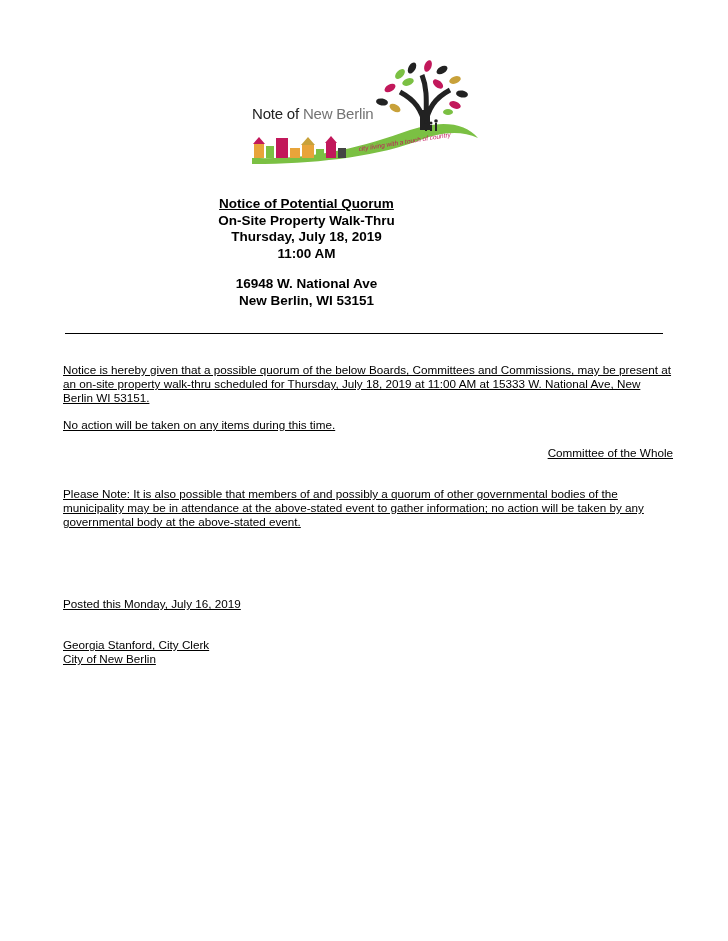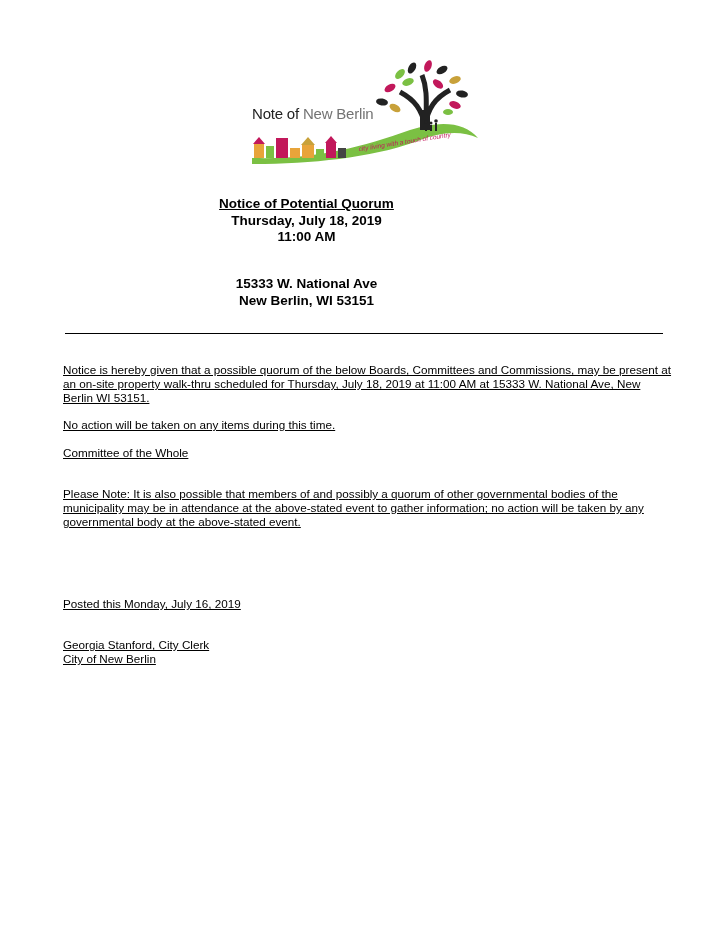--- a/index.html
+++ b/index.html
@@ -7,21 +7,21 @@
          font-family:"Liberation Sans", sans-serif; color:#000; }
   .logo { position:absolute; left:250px; top:60px; width:230px; height:132px; }
   .logo-text { position:absolute; left:2px; top:45px; font-size:15px; color:#222; white-space:nowrap; letter-spacing:-0.2px; }
   .logo-text .accent { color:#737373; }
   .tagline { position:absolute; left:108px; top:78px; font-size:6.5px; color:#c2185b;
              transform:rotate(-9deg); white-space:nowrap; font-style:italic; }
   .header { position:absolute; left:0; width:613px; text-align:center; font-weight:bold; font-size:13.5px; line-height:16.5px; }
   .header .u { text-decoration:underline; }
   .rule { position:absolute; left:65px; top:333px; width:598px; height:0; border-top:1px solid #000; }
   .body { position:absolute; left:63px; width:610px; font-size:11.7px; line-height:14px;text-decoration:underline; }
-  .center { text-align:left; }
+  .center { text-align:right; }
 </style>
 </head>
 <body>
 
 <div class="logo">
   <svg width="230" height="132" style="position:absolute;left:0;top:0">
 
     <path d="M2 98 C60 100 110 88 160 70 C190 60 215 62 228 78 C210 70 190 72 165 82 C120 98 60 104 2 104 Z" fill="#7bc043"></path>
 
     <path d="M175 66 C172 50 165 40 150 32 M175 66 C178 48 185 38 200 30 M176 66 C176 45 178 30 172 15" stroke="#222" stroke-width="5" fill="none"></path>
@@ -59,26 +59,27 @@
     <rect x="76" y="82" width="10" height="16" fill="#c2185b"></rect>
       <polygon points="75,83 81,76 87,83" fill="#c2185b"></polygon>
     <rect x="88" y="88" width="8" height="10" fill="#444"></rect>
   </svg>
   <div class="logo-text"><span>Note of </span><span class="accent">New Berlin</span></div>
   <div class="tagline">city living with a touch of country</div>
 </div>
 
 <div class="header" style="top:196px">
   <div class="u">Notice of Potential Quorum</div>
+  <div>On-Site Property Walk-Thru</div>
   <div>Thursday, July 18, 2019</div>
   <div>11:00 AM</div>
 </div>
 
 <div class="header" style="top:276px">
-  <div>15333 W. National Ave</div>
+  <div>16948 W. National Ave</div>
   <div>New Berlin, WI  53151</div>
 </div>
 
 <div class="rule"></div>
 
 <div class="body" style="top:363px">Notice is hereby given that a possible quorum of the below Boards, Committees and Commissions, may be present at an on-site property walk-thru scheduled for Thursday, July 18, 2019 at 11:00 AM at 15333 W. National Ave, New Berlin WI  53151.</div>
 <div class="body" style="top:418px">No action will be taken on any items during this time.</div>
 
 <div class="body center" style="top:446px">
   <div>Committee of the Whole</div>

